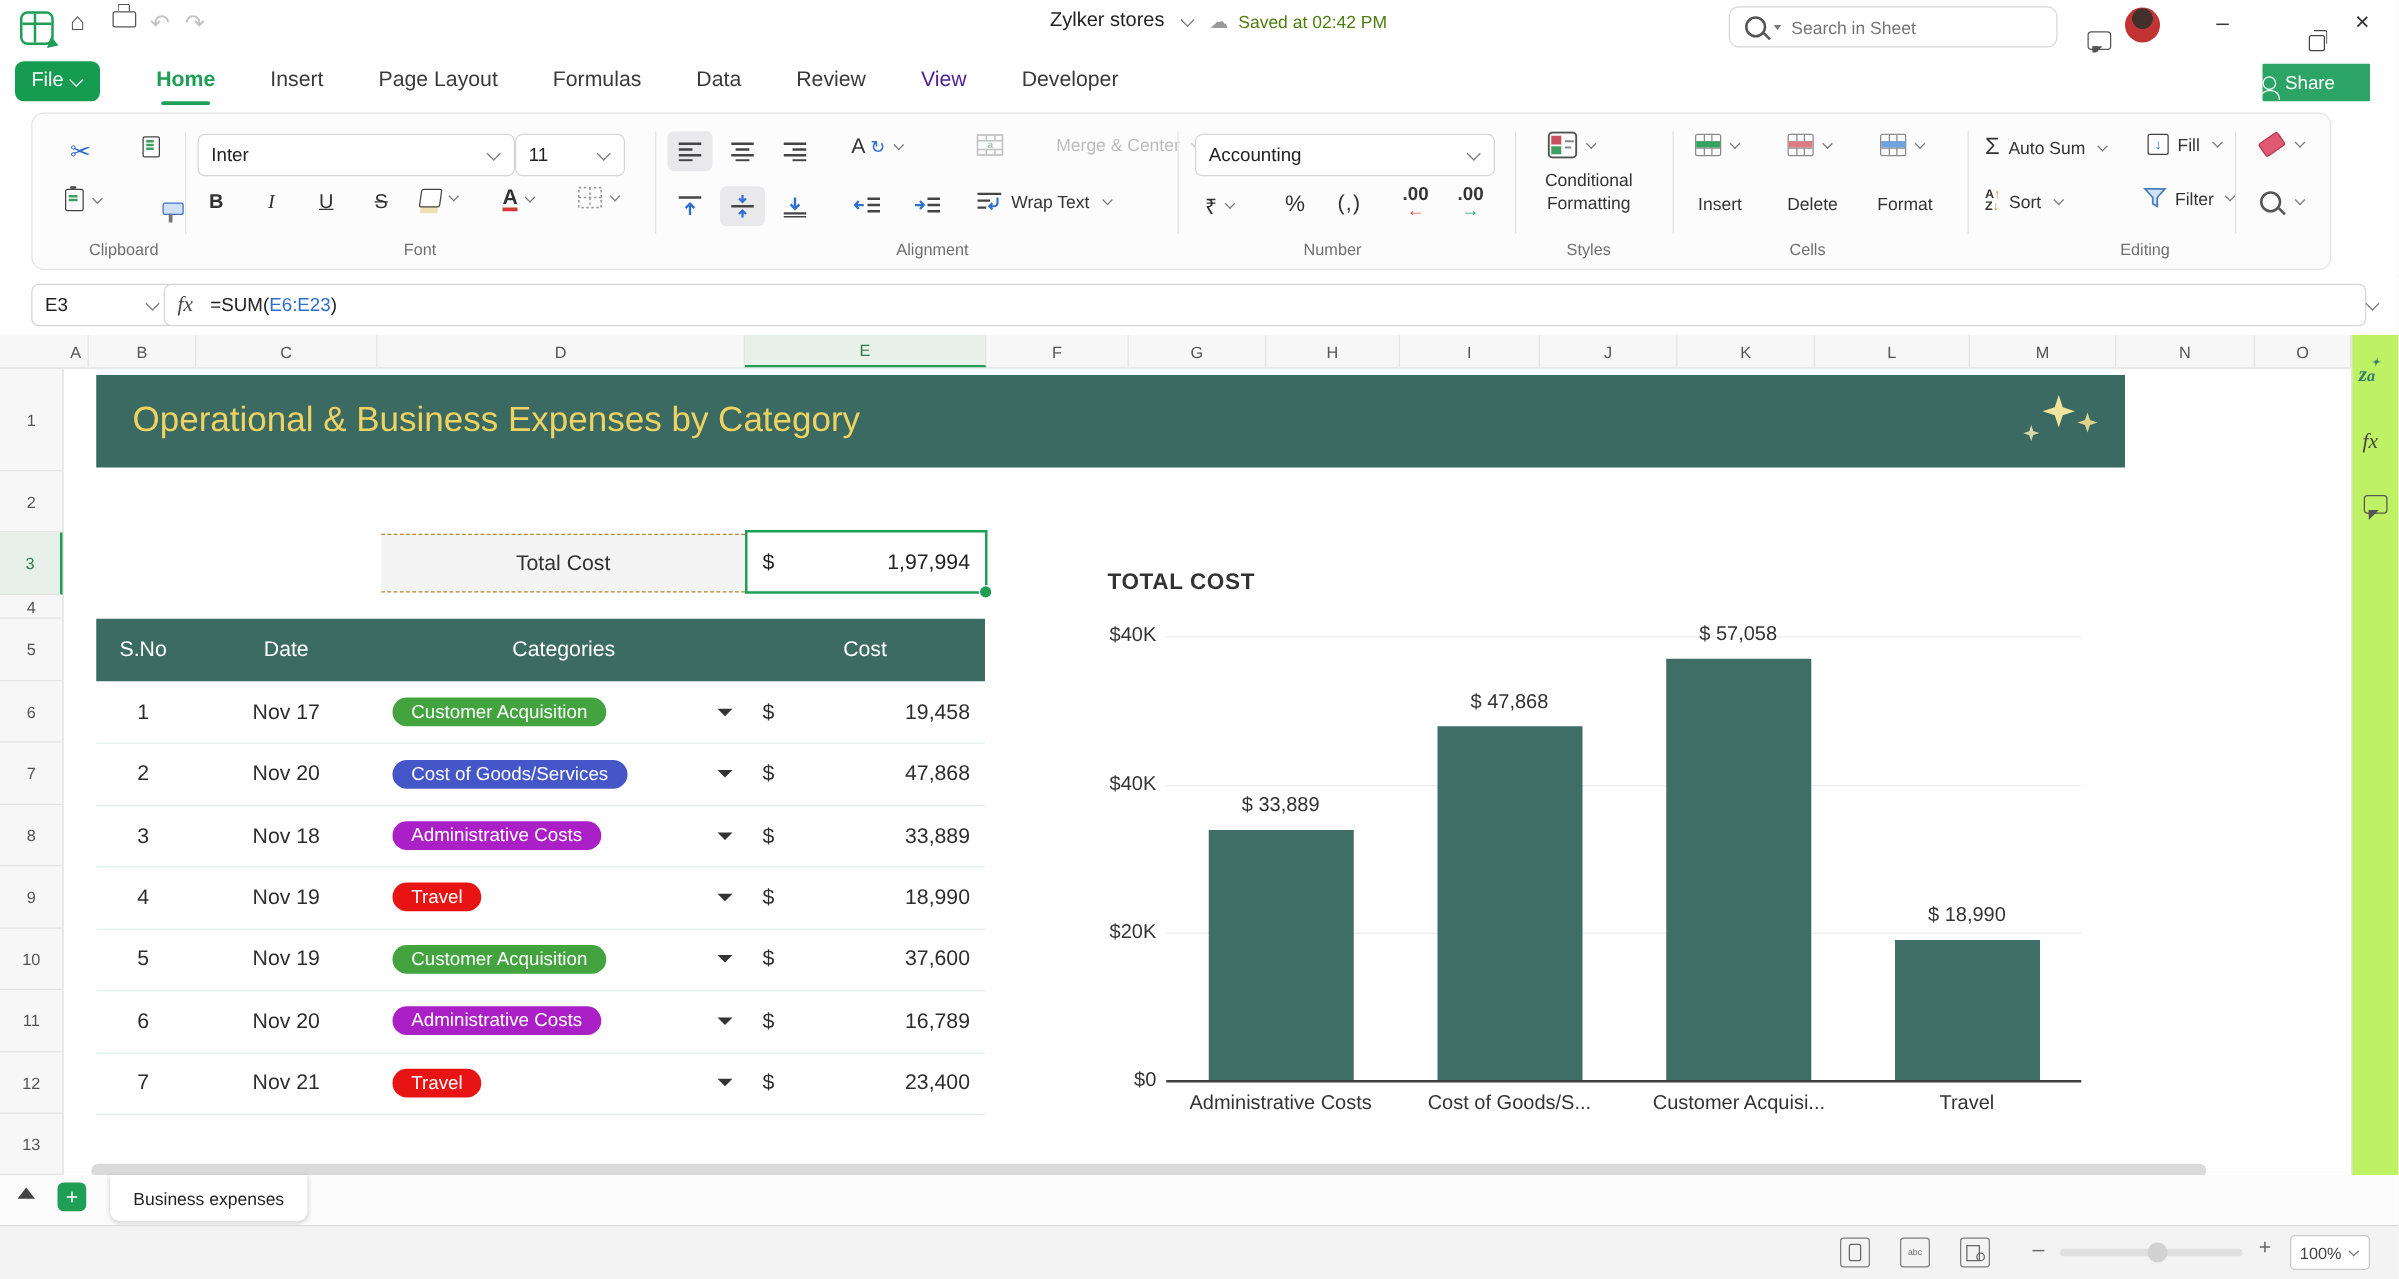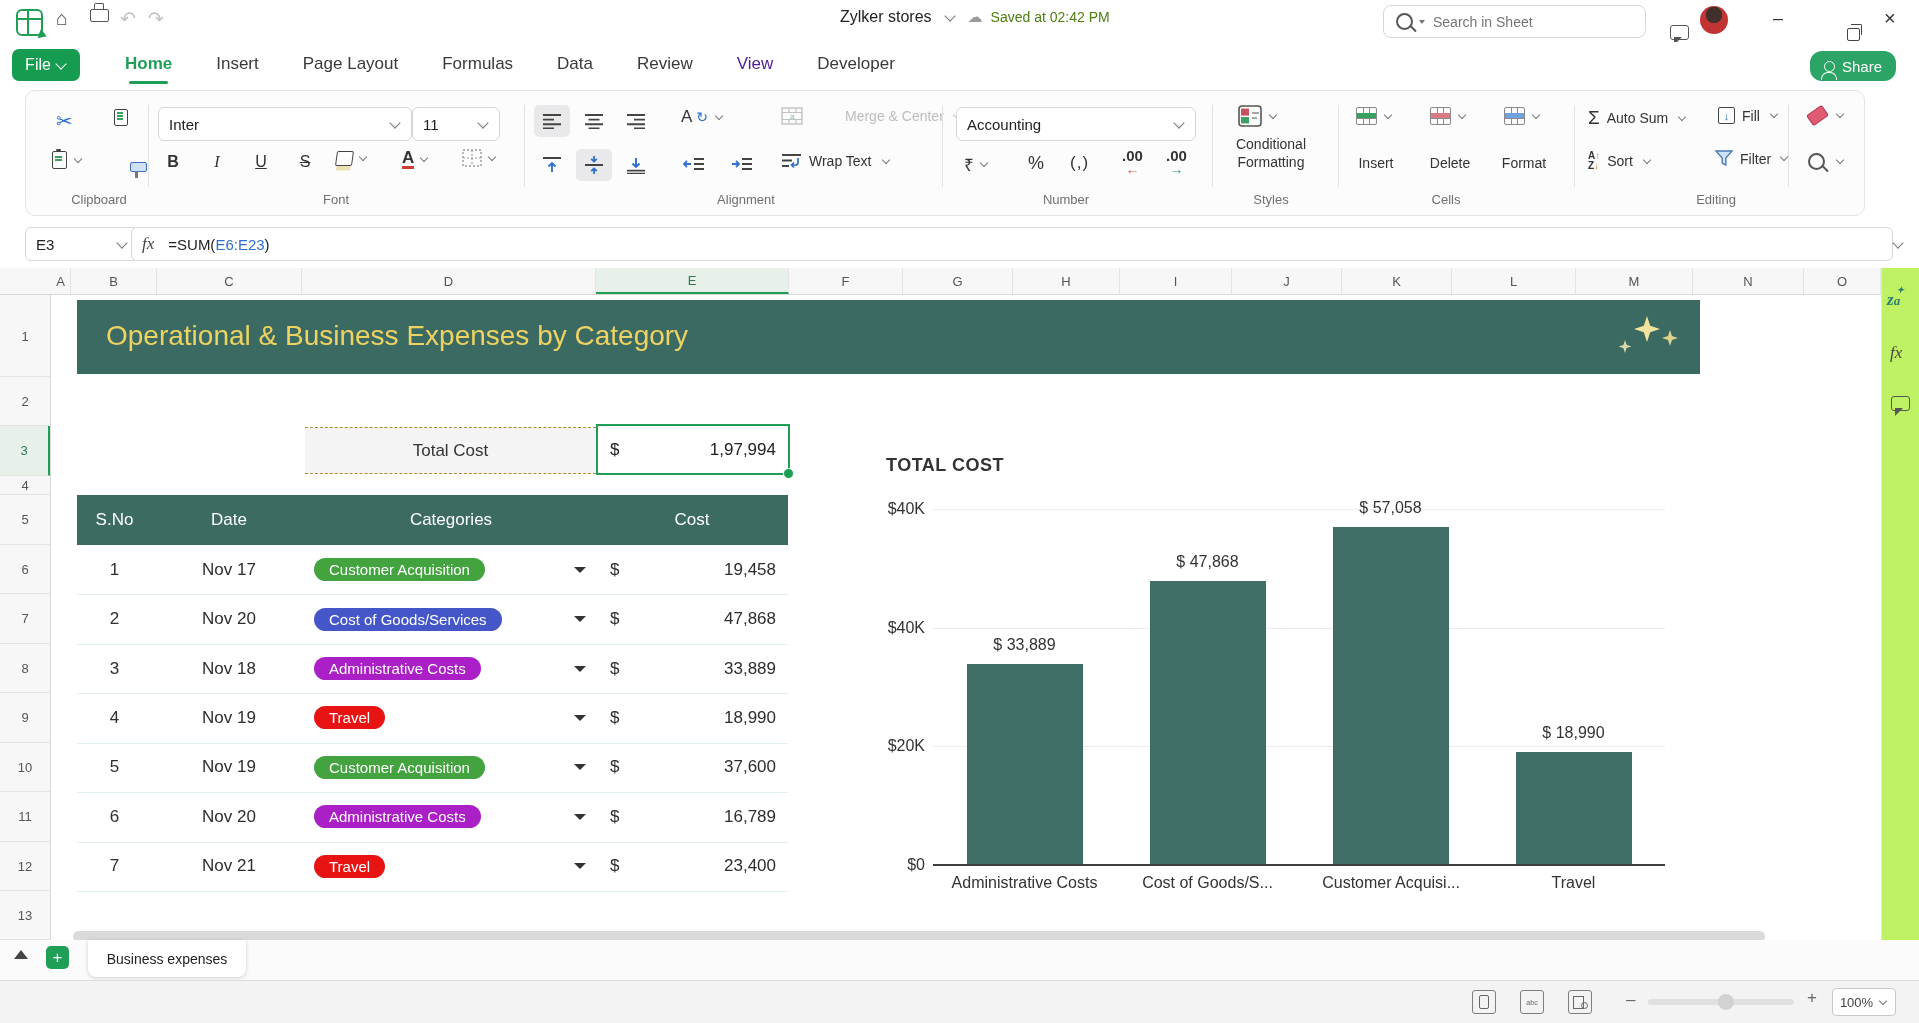--- a/index.html
+++ b/index.html
@@ -96,21 +96,21 @@
     <div id="menu-tabs" class="abs flex" style="left:125px;top:0;height:44px;gap:44px;">
         <div style="position: relative; font-size: 17px; color: rgb(31, 158, 86); height: 44px; display: flex; align-items: center; font-weight: 600;">Home<span style="position: absolute; left: 4px; right: 4px; bottom: 2px; height: 3.5px; border-radius: 2px; background: rgb(31, 158, 86);"></span></div>
         <div style="position: relative; font-size: 17px; color: rgb(58, 58, 58); height: 44px; display: flex; align-items: center;">Insert</div>
         <div style="position: relative; font-size: 17px; color: rgb(58, 58, 58); height: 44px; display: flex; align-items: center;">Page Layout</div>
         <div style="position: relative; font-size: 17px; color: rgb(58, 58, 58); height: 44px; display: flex; align-items: center;">Formulas</div>
         <div style="position: relative; font-size: 17px; color: rgb(58, 58, 58); height: 44px; display: flex; align-items: center;">Data</div>
         <div style="position: relative; font-size: 17px; color: rgb(58, 58, 58); height: 44px; display: flex; align-items: center;">Review</div>
         <div style="position: relative; font-size: 17px; color: #4c1d95; height: 44px; display: flex; align-items: center;">View</div>
         <div style="position: relative; font-size: 17px; color: rgb(58, 58, 58); height: 44px; display: flex; align-items: center;">Developer</div>
       </div>
-    <div class="abs flex" style="left:1810px;top:9px;width:86px;height:30px;background:#2ba465;border-radius:12px;justify-content:center;gap:7px;">
+    <div class="abs flex" style="left:1810px;top:9px;width:86px;height:30px;background:#2ba465;border-radius:1px;gap:7px;">
       <span style="width:9px;height:9px;border:1.7px solid #fff;border-radius:50%;position:relative;">
           <span style="position:absolute;left:-3.5px;top:10px;width:14px;height:7px;border:1.7px solid #fff;border-bottom:none;border-radius:7px 7px 0 0;"></span>
         </span>
       <span style="color:#fff;font-size:15px;">Share</span>
     </div>
   </div>
 
   <div class="abs" style="left:0;top:86px;width:1919px;height:134px;background:#fff;">
    <div class="abs" style="left:25px;top:4px;width:1838px;height:124px;background:#fcfcfd;border:1px solid #e4e4e6;border-radius:10px;">
 

